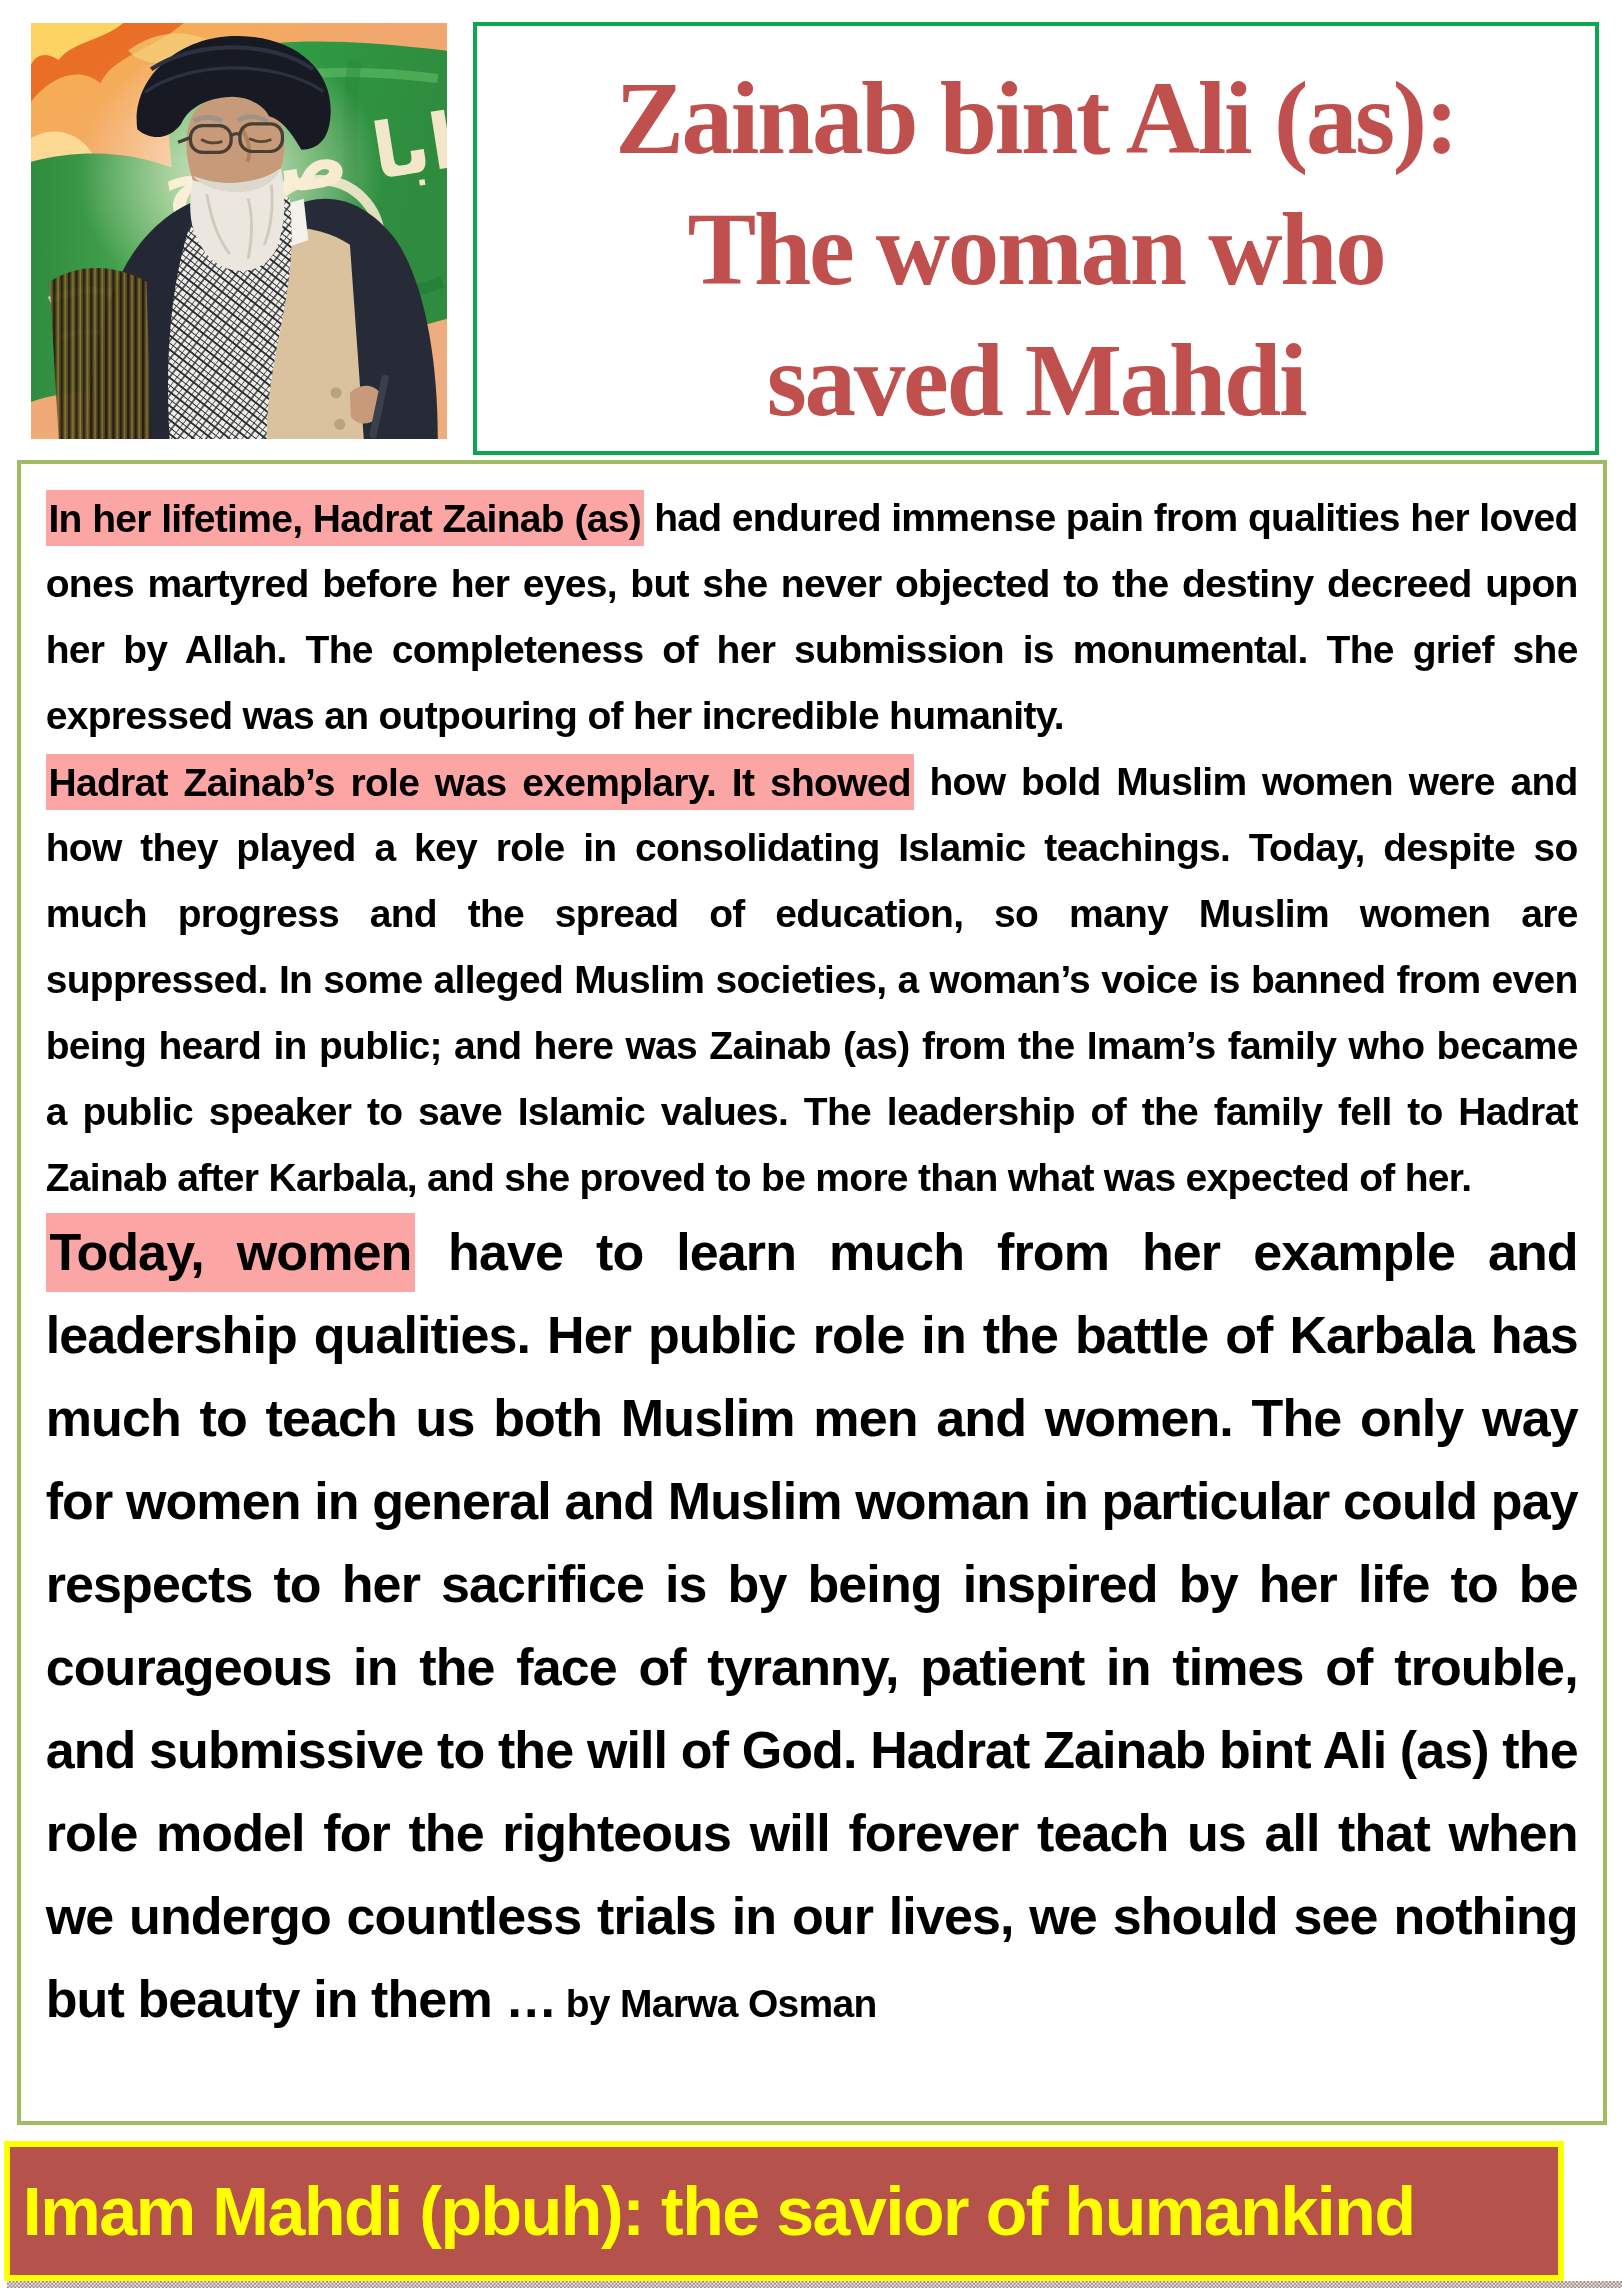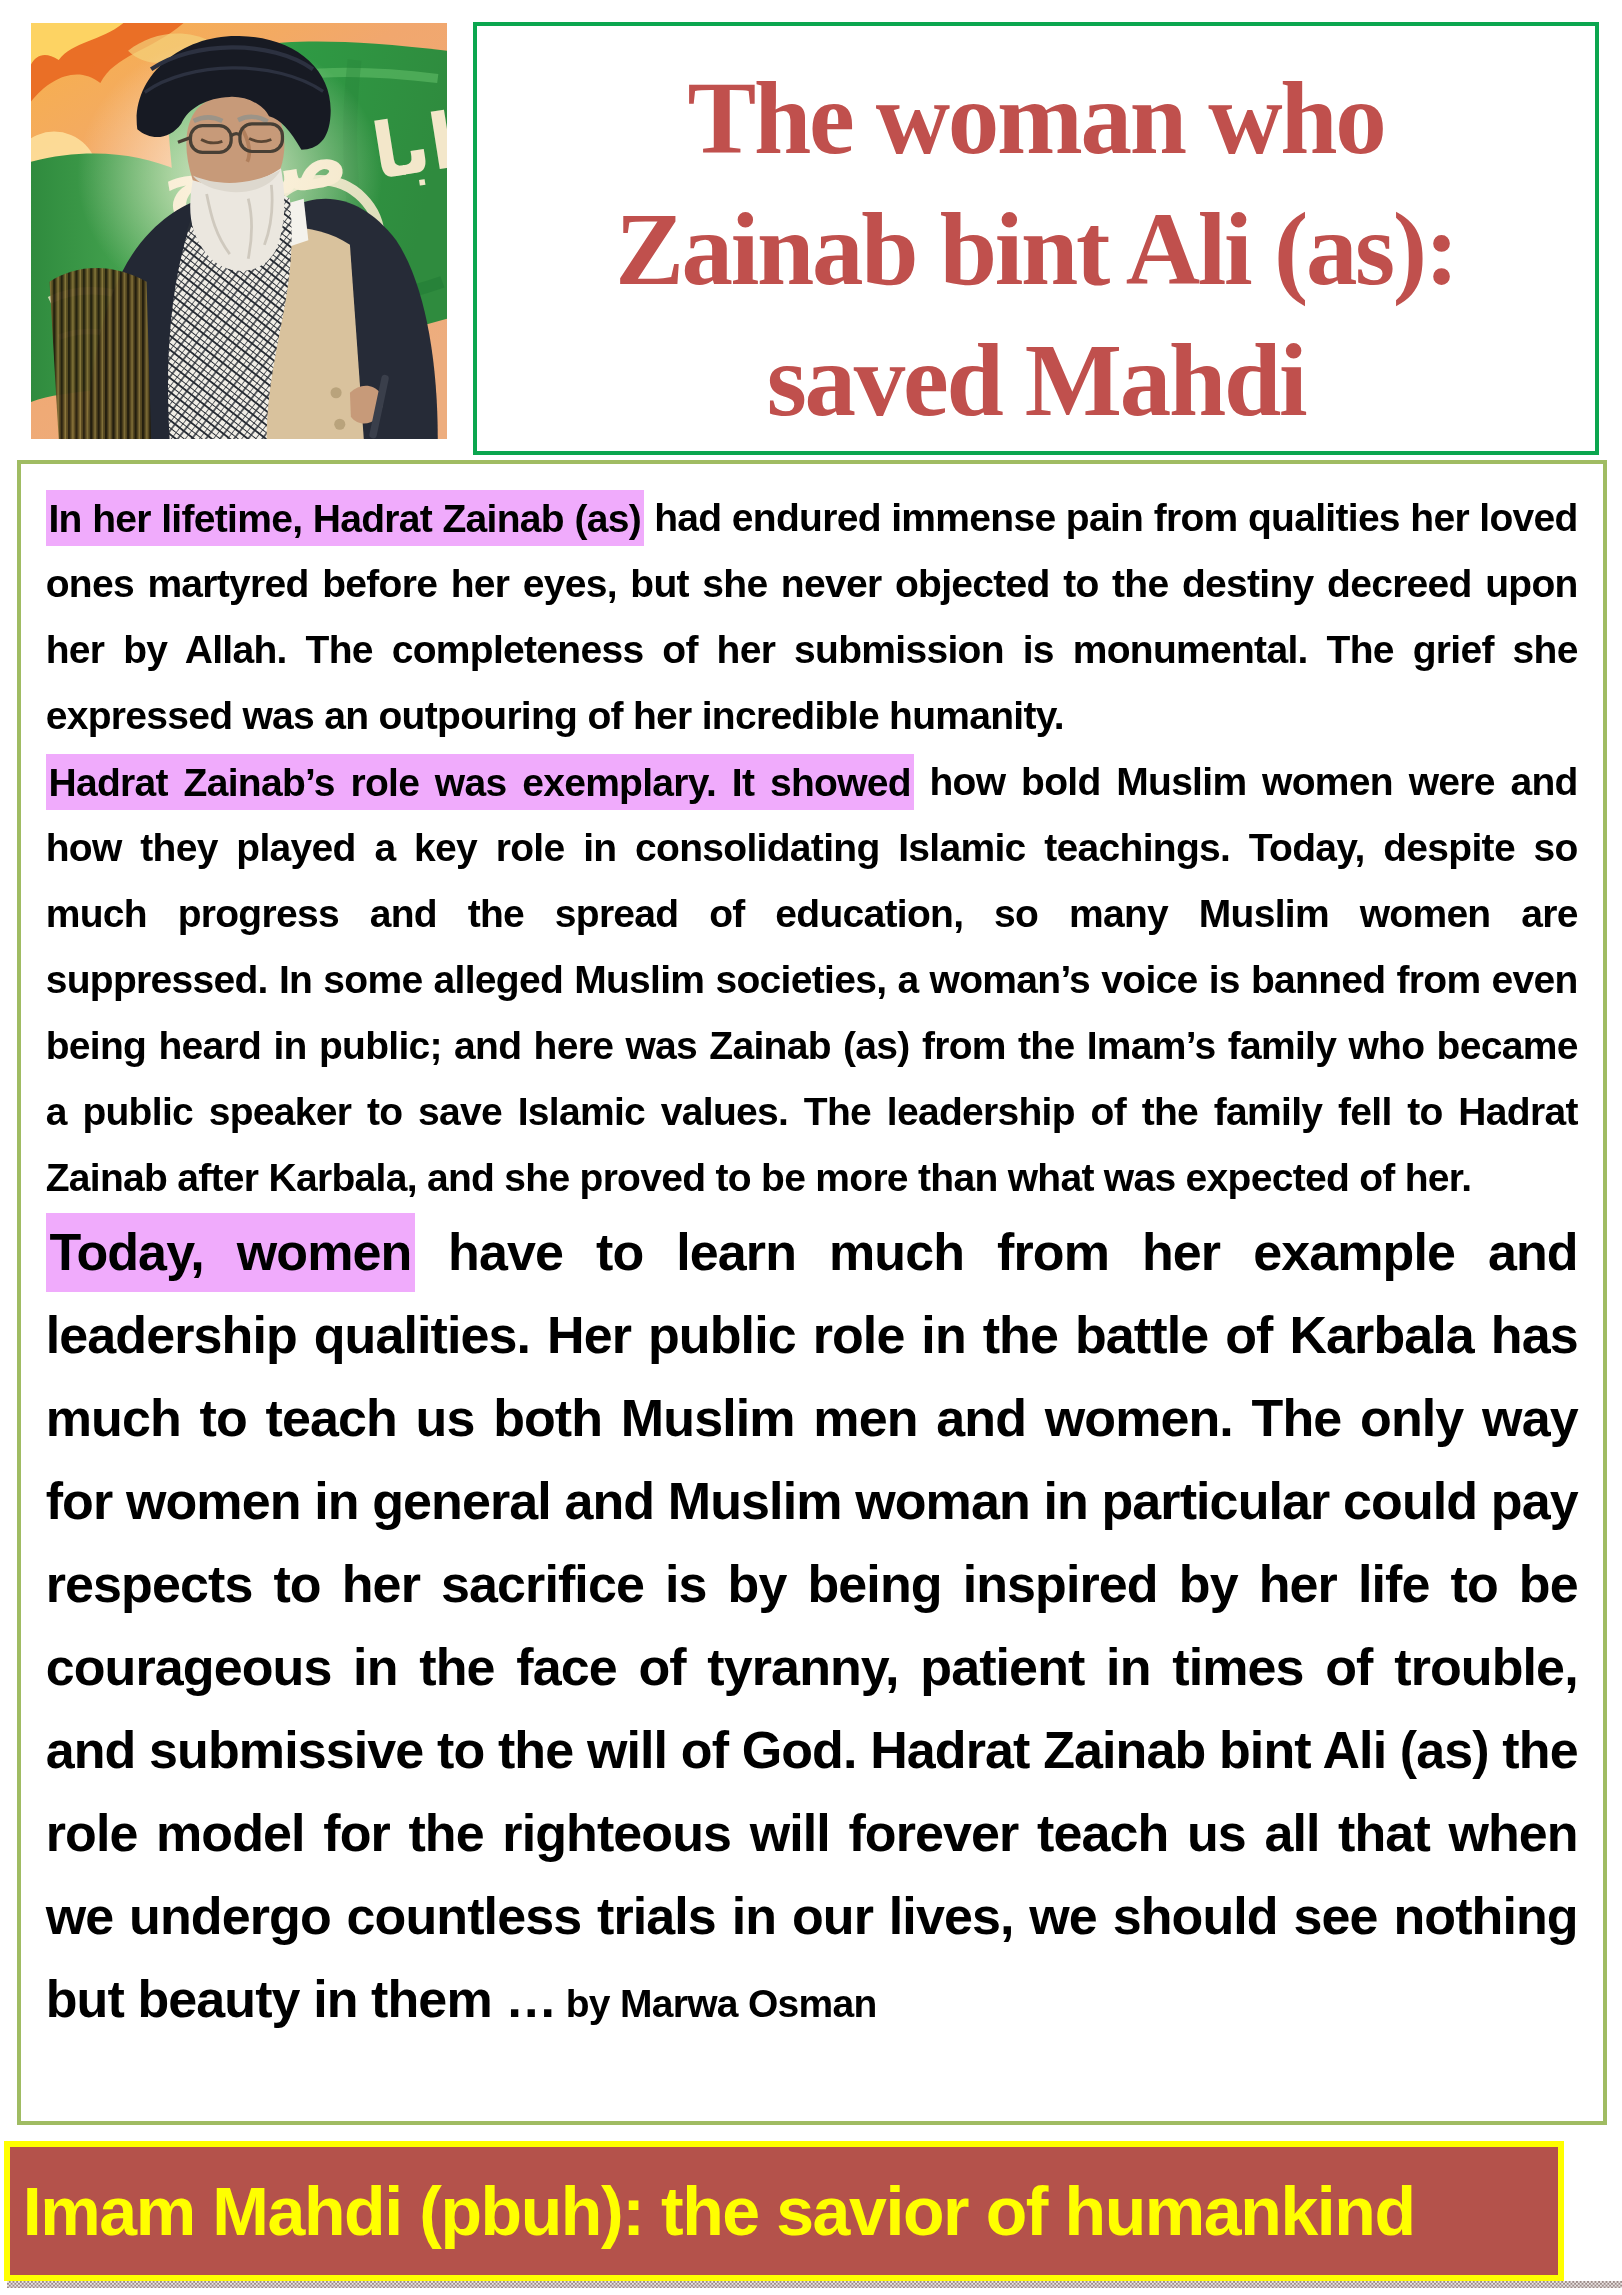--- a/index.html
+++ b/index.html
@@ -16,21 +16,21 @@
   .title-line{font-family:"Liberation Serif",serif;font-weight:bold;color:#C0504D;
               font-size:103px;line-height:131px;letter-spacing:-2.3px;white-space:nowrap;}
 
   
   .body-box{position:absolute;left:16.7px;top:460px;width:1590px;height:1665px;
             border:4.2px solid #A0BC63;box-sizing:border-box;background:#ffffff;
             padding:21px 25px 0 25px;overflow:hidden;}
   .para{margin:0;text-align:justify;font-weight:bold;color:#000000;}
   .para.small{font-size:39px;line-height:66px;letter-spacing:-0.7px;}
   .para.large{font-size:52px;line-height:83px;letter-spacing:-0.9px;}
-  .hl{background:#f0abfc;margin-top:28px;}
+  .hl{background:#fca5a5;margin-top:28px;}
   .para.small .hl{padding:6.5px 2.8px 7.4px 2.8px;-webkit-box-decoration-break:clone;box-decoration-break:clone;}
   .para.large .hl{padding:10.2px 3.7px 11px 3.7px;-webkit-box-decoration-break:clone;box-decoration-break:clone;}
   .byline{font-size:39px;letter-spacing:-0.7px;margin-left:9.3px;}
 
   
   .footer-banner{position:absolute;left:3.7px;top:2141px;width:1560px;height:140px;
                  background:#B4524B;border:6.5px solid #FFFF00;box-sizing:border-box;
                  display:flex;align-items:center;}
   .footer-text{color:#FFFF00;font-weight:bold;font-size:68px;letter-spacing:-1.4px;
                white-space:nowrap;padding-left:13px;}
@@ -134,22 +134,22 @@
 
         <path d="M690 800 C710 780 740 780 755 800 C765 815 762 840 748 855 C730 872 705 870 692 852 Z" fill="#C79A79"></path>
         <rect x="745" y="760" width="16" height="140" rx="8" transform="rotate(12 753 830)" fill="#3A3F4B"></rect>
       </g>
 
       <path d="M40 560 C100 520 180 520 250 560 L260 900 L60 900 Z" fill="url(#fringe)" opacity="0.95"></path>
     </svg>
   </div>
 
   <div class="title-box">
+    <div class="title-line">Zainab bint Ali (as):</div>
     <div class="title-line">The woman who</div>
-    <div class="title-line">Zainab bint Ali (as):</div>
     <div class="title-line">saved Mahdi</div>
   </div>
 
   <div class="body-box">
     <p class="para small"><span class="hl">In her lifetime, Hadrat Zainab (as)</span><span> had endured immense pain from qualities her loved ones martyred before her eyes, but she never objected to the destiny decreed upon her by Allah. The completeness of her submission is monumental. The grief she expressed was an outpouring of her incredible humanity.</span></p>
 
     <p class="para small"><span class="hl">Hadrat Zainab’s role was exemplary. It showed</span><span> how bold Muslim women were and how they played a key role in consolidating Islamic teachings. Today, despite so much progress and the spread of education, so many Muslim women are suppressed. In some alleged Muslim societies, a woman’s voice is banned from even being heard in public; and here was Zainab (as) from the Imam’s family who became a public speaker to save Islamic values. The leadership of the family fell to Hadrat Zainab after Karbala, and she proved to be more than what was expected of her.</span></p>
 
     <p class="para large"><span class="hl">Today, women</span><span> have to learn much from her example and leadership qualities. Her public role in the battle of Karbala has much to teach us both Muslim men and women. The only way for women in general and Muslim woman in particular could pay respects to her sacrifice is by being inspired by her life to be courageous in the face of tyranny, patient in times of trouble, and submissive to the will of God. Hadrat Zainab bint Ali (as) the role model for the righteous will forever teach us all that when we undergo countless trials in our lives, we should see nothing but beauty in them …</span><span class="byline">by Marwa Osman</span></p>
   </div>

